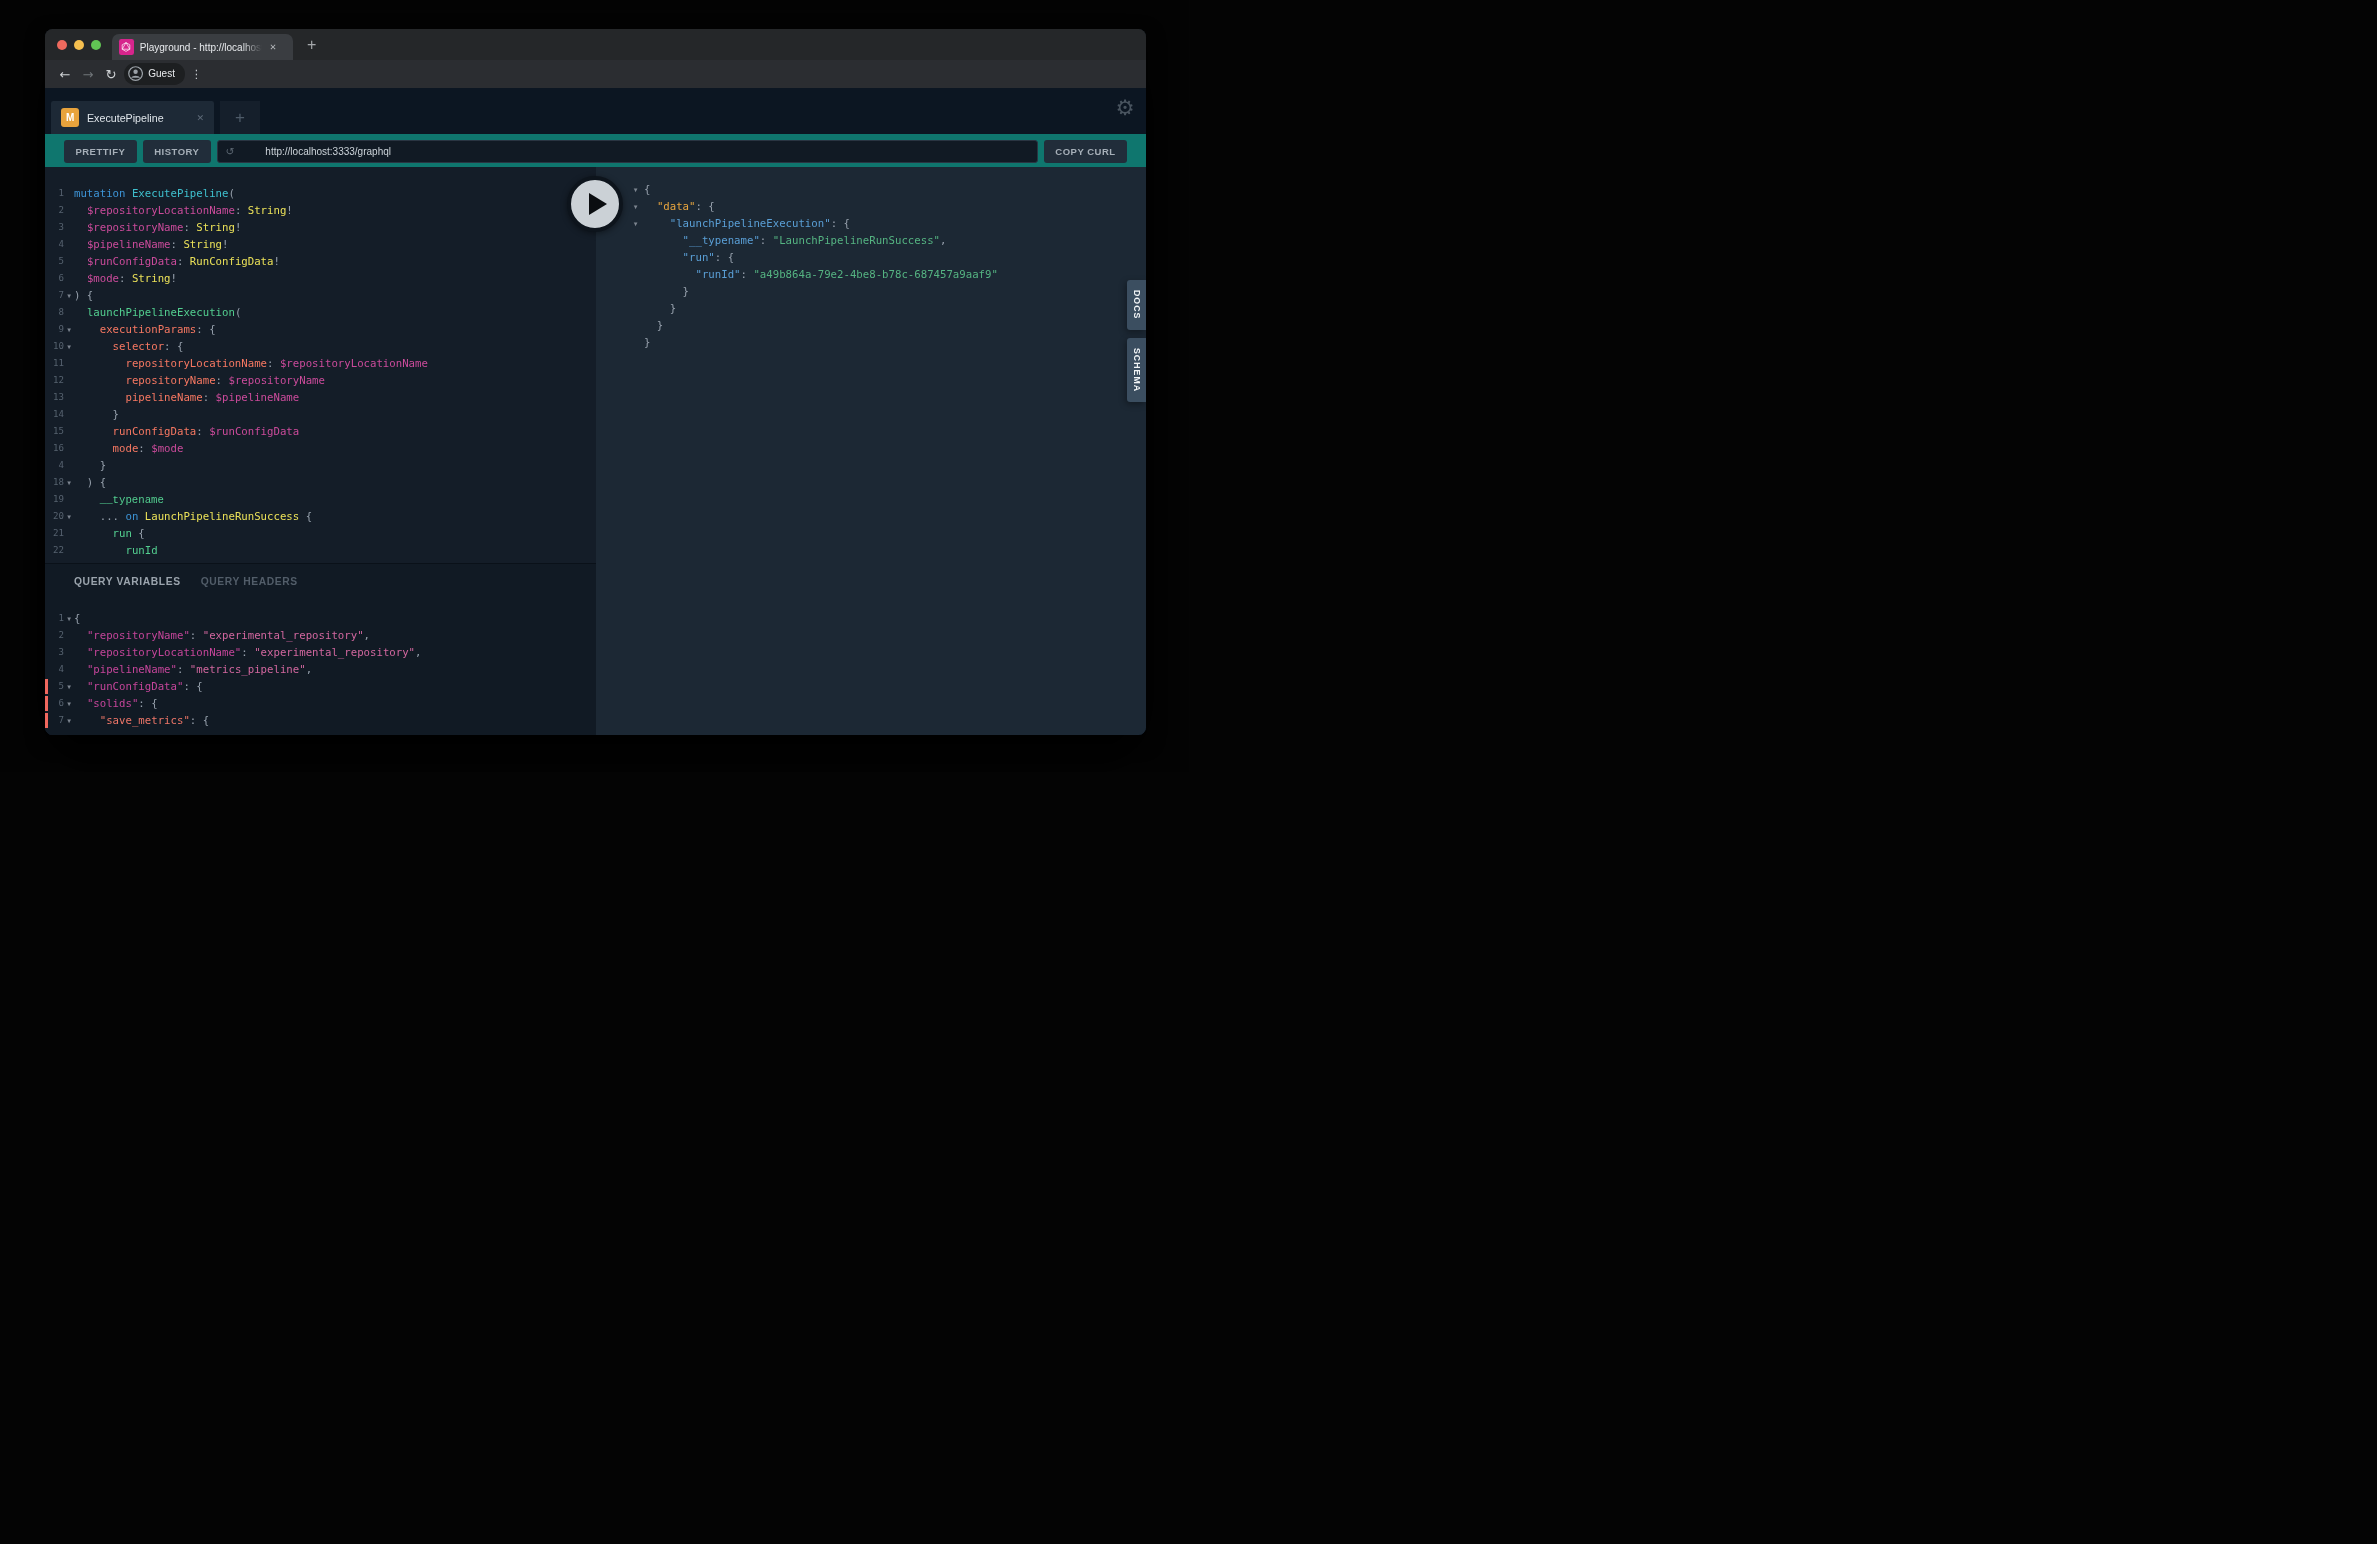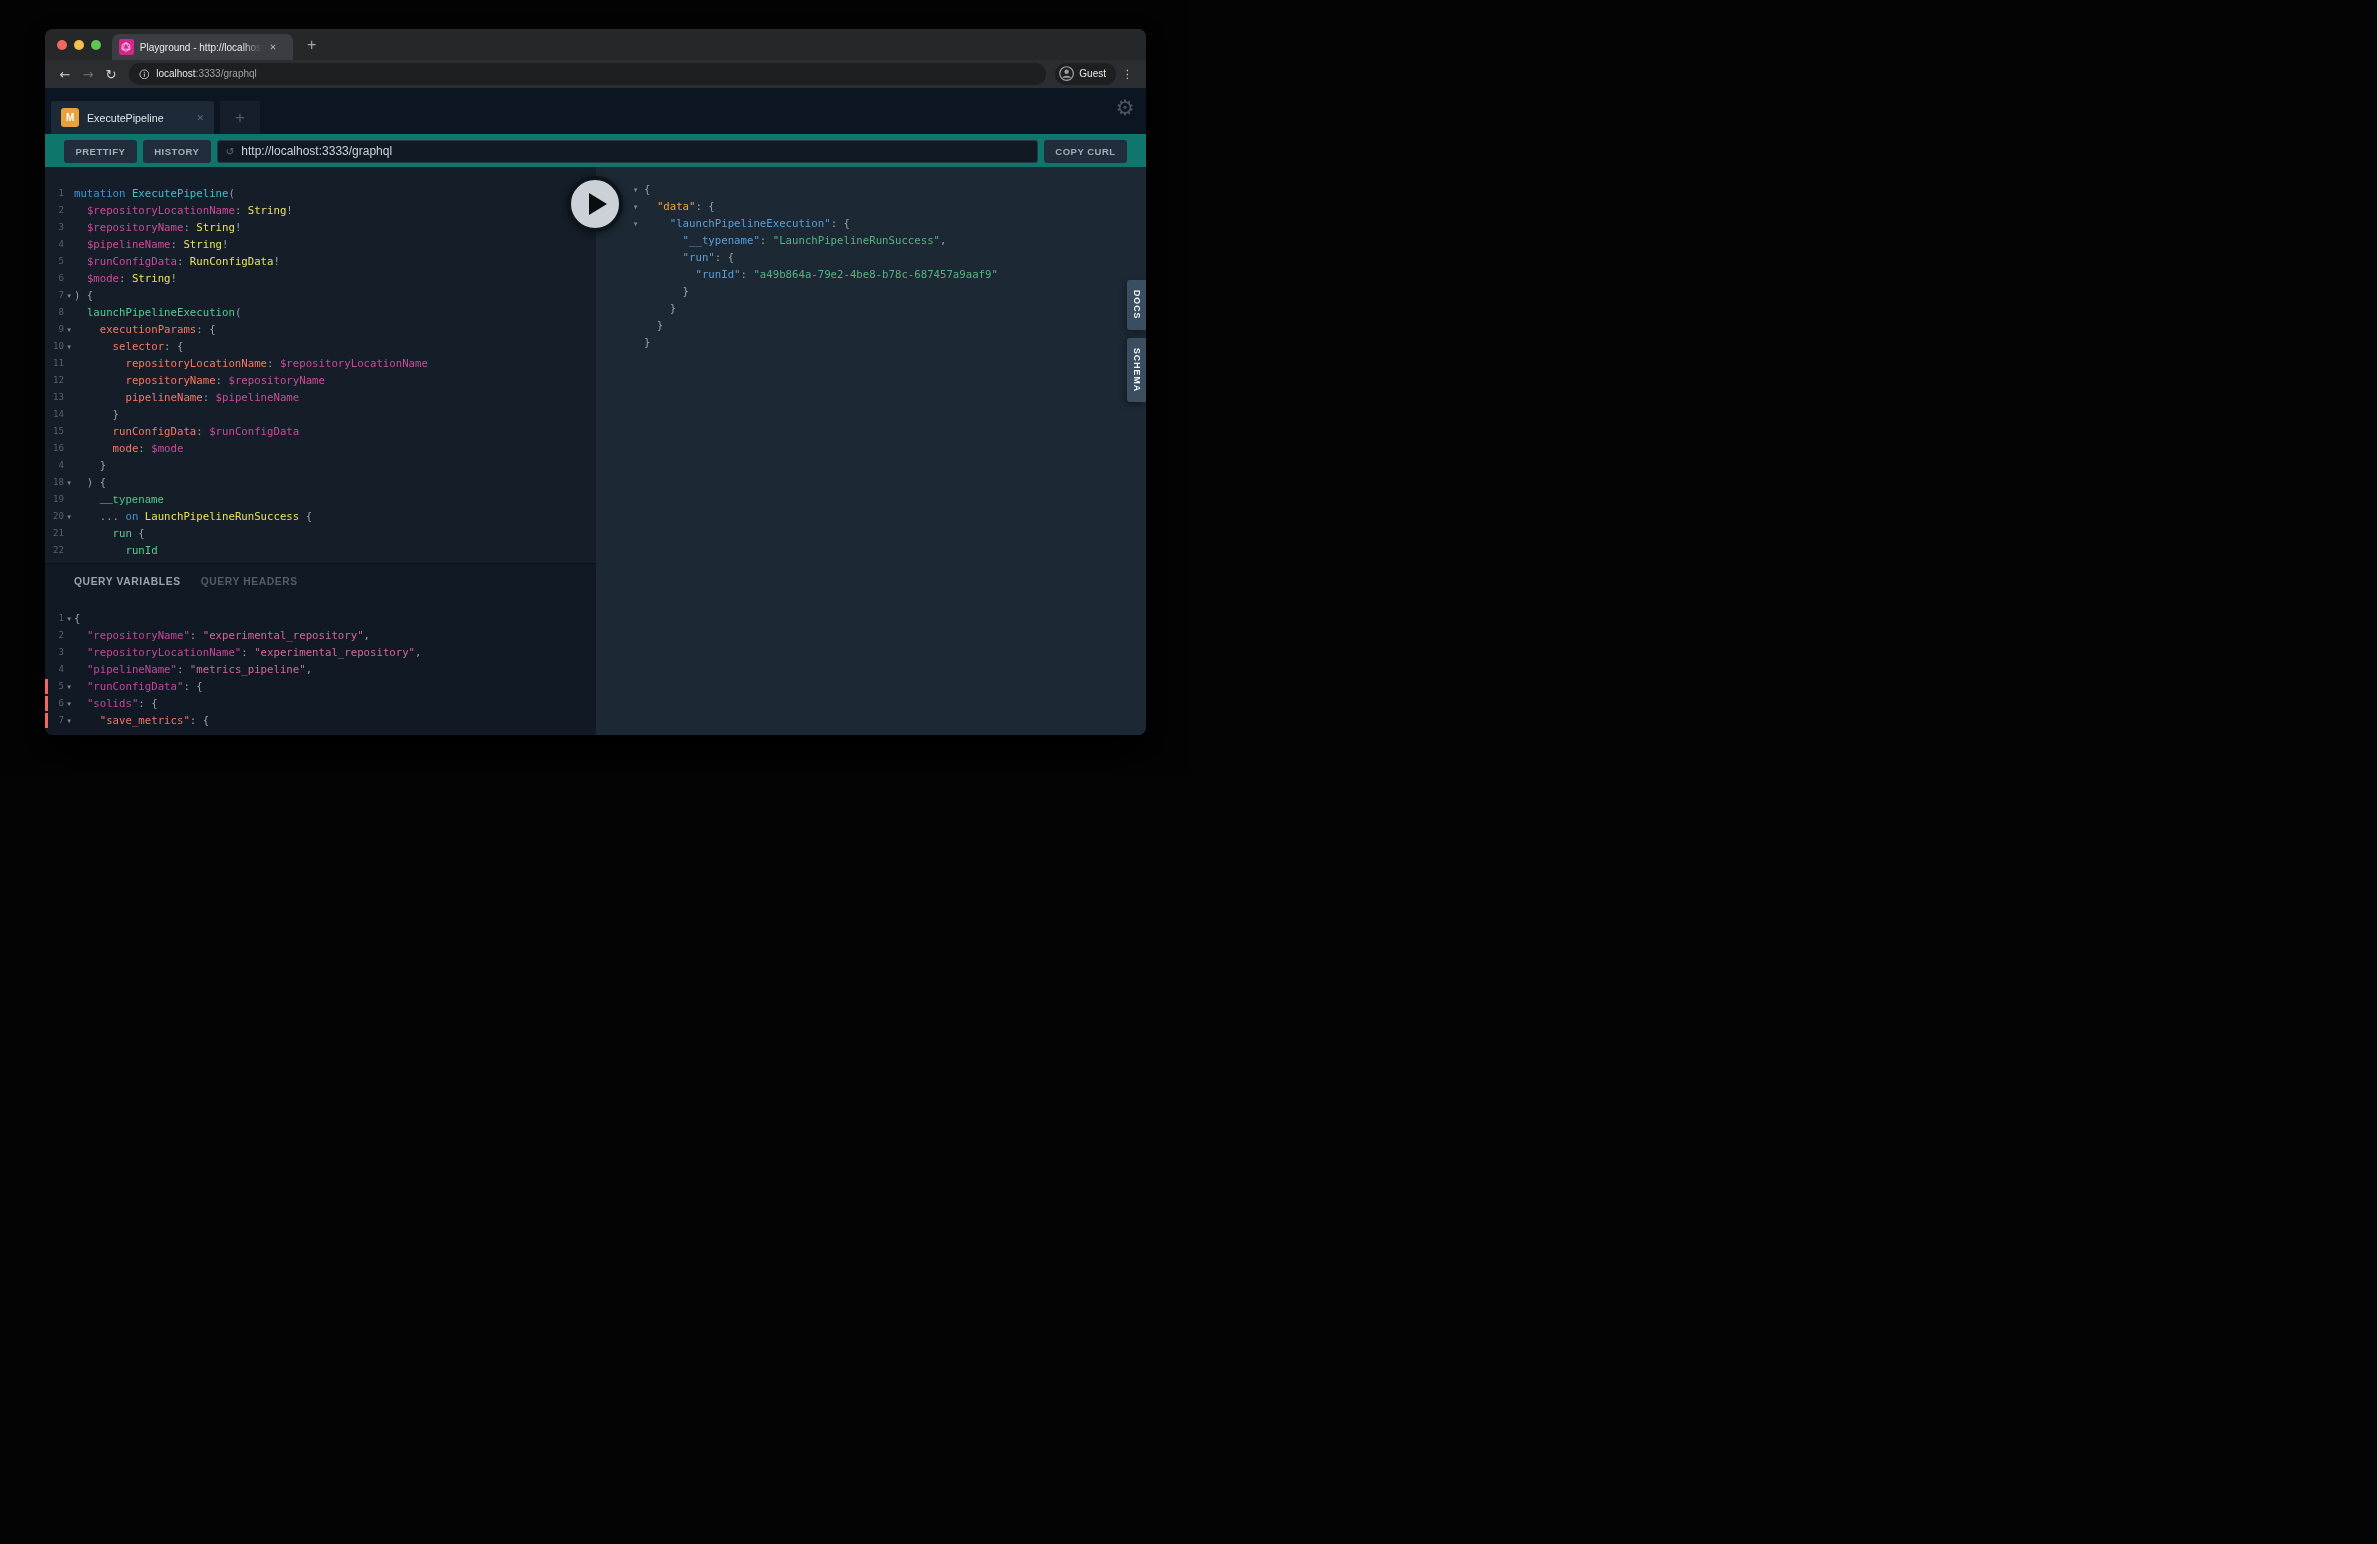--- a/index.html
+++ b/index.html
@@ -46,21 +46,21 @@
   .pg-plus{position:absolute;left:175px;bottom:0;height:33px;width:40px;background:#151f2b;
            display:flex;align-items:center;justify-content:center;color:#4e5b69;font-size:17px;font-weight:300;}
   .gear{position:absolute;right:11.4px;top:7.6px;font-size:21.3px;line-height:23px;color:#49545f;font-family:"DejaVu Sans",sans-serif;}
 
   .pg-toolbar{height:34px;background:#0f766e;display:flex;align-items:center;padding:0 19px;gap:6.1px;}
   .btn{height:23px;padding:0 11.4px;background:#212d3a;border-radius:3px;color:#a6afb8;font-size:9.5px;
        font-weight:bold;letter-spacing:0.5px;display:flex;align-items:center;border:none;font-family:inherit;}
   .endpoint{flex:1;height:23px;background:#111a24;border:0.8px solid #2a3542;border-radius:3px;
             display:flex;align-items:center;padding:0 7.6px;gap:6.9px;}
   .endpoint .hist-ic{color:#5a6570;font-size:10.7px;font-family:"DejaVu Sans",sans-serif;}
-  .endpoint-text{font-size:12px;color:#ccd3d9;}
+  .endpoint-text{font-size:10px;color:#ccd3d9;margin-left:24px;}
 
   .pg-main{position:absolute;top:79px;left:0;right:0;bottom:0;display:flex;}
   .pane-left{width:551px;position:relative;background:#141d28;flex:0 0 auto;}
   .editor{position:absolute;top:0;left:0;right:0;height:396px;overflow:hidden;padding-top:18.3px;}
   .vars{position:absolute;top:396px;left:0;right:0;bottom:0;background:#111a24;border-top:0.8px solid #0a1119;overflow:hidden;}
   .vars-tabs{height:34px;display:flex;align-items:center;padding-left:29px;gap:20px;}
   .vtab{font-size:10.3px;font-weight:bold;letter-spacing:0.6px;}
   .vtab.active{color:#9ba4ad;}
   .vtab.inactive{color:#525d69;}
   .vars-code{padding-top:12.2px;}
@@ -118,28 +118,20 @@
       <span class="tab-title"><span>Playground - http://localhost:3</span><span class="fade"></span></span>
       <span class="tab-close">✕</span>
     </div>
     <div class="newtab">+</div>
   </div>
 
   <div class="chrome-toolbar">
     <span class="navic">←</span>
     <span class="navic dim">→</span>
     <span class="navic">↻</span>
-    <div class="urlpill">
-      <svg width="10.7" height="10.7" viewBox="0 0 16 16">
-        <circle cx="8" cy="8" r="6.6" fill="none" stroke="#c3c7ca" stroke-width="1.4"></circle>
-        <rect x="7.3" y="7" width="1.5" height="4.4" fill="#c3c7ca"></rect>
-        <rect x="7.3" y="4.3" width="1.5" height="1.6" fill="#c3c7ca"></rect>
-      </svg>
-      <span class="urltext"><span>localhost</span><span class="rest">:3333/graphql</span></span>
-    </div>
     <div class="guest">
       <svg width="15.2" height="15.2" viewBox="0 0 20 20">
         <circle cx="10" cy="10" r="9" fill="none" stroke="#9aa0a6" stroke-width="1.6"></circle>
         <circle cx="10" cy="7.6" r="2.9" fill="#9aa0a6"></circle>
         <path d="M3.9 15.6 a6.8 5 0 0 1 12.2 0 z" fill="#9aa0a6"></path>
       </svg>
       <span class="guest-label">Guest</span>
     </div>
     <span class="kebab">⋮</span>
   </div>

